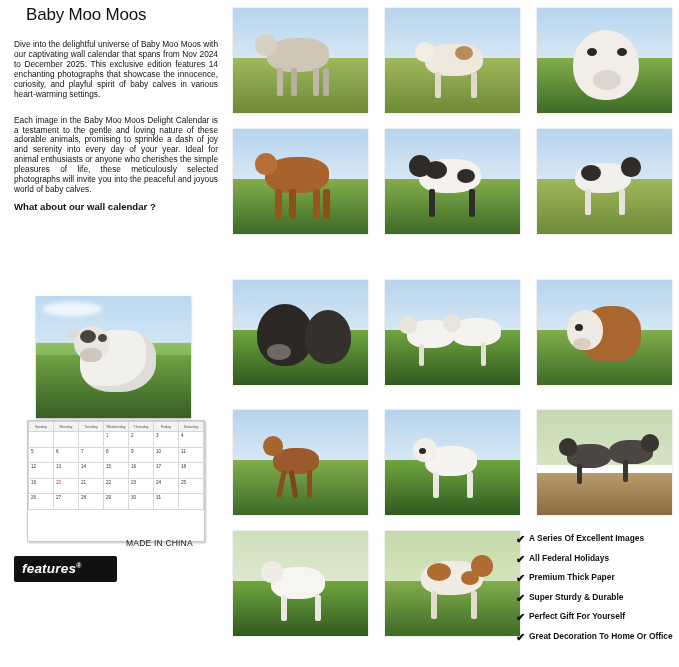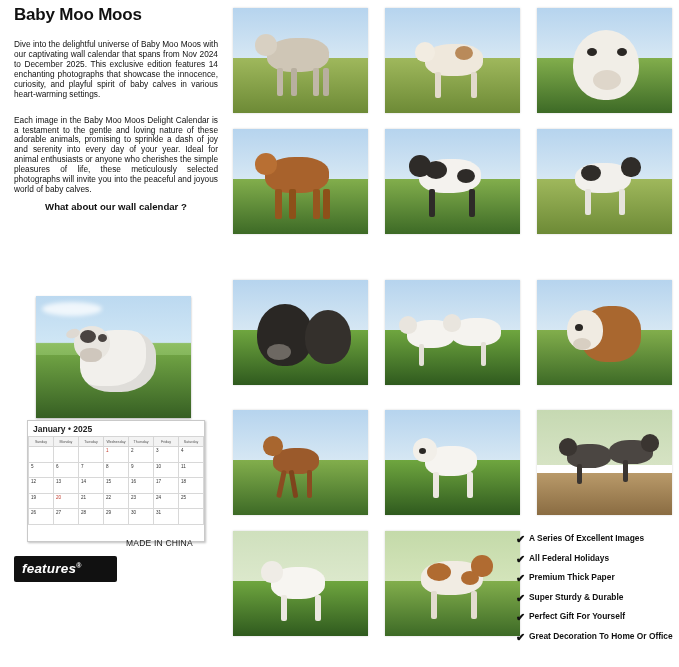--- a/index.html
+++ b/index.html
@@ -22,43 +22,42 @@
   }
   
   .left-col {
     position: absolute;
     left: 14px;
     top: 6px;
     width: 204px;
   }
   .title {
     font-size: 17px;
-    font-weight: bold;
+    font-weight: normal;
     line-height: 1.05;
     letter-spacing: -0.2px;
-    margin: 0 0 1px 0;
+    margin: 0 0 1px 12px;
   }
   .subtitle {
     font-size: 9.6px;
     font-weight: bold;
     line-height: 1.12;
     margin: 0 0 3px 0;
   }
   .body-par {
     font-size: 8.3px;
     line-height: 1.2;
     text-align: justify;
     margin: 16px 0 6px 0;
     hyphens: auto;
   }
   .section-head {
     font-size: 9.6px;
     font-weight: bold;
     margin: 6px 0 2px 0;
-    text-align: center;
   }
   
   .cal-photo {
     position: absolute;
     left: 36px;
     top: 296px;
     width: 155px;
     height: 122px;
     overflow: hidden;
     background: linear-gradient(#bcd9f0 0%, #cfe6f5 38%, #8fbf63 39%, #4e8b34 100%);
@@ -275,21 +274,20 @@
     <div class="grass-fg"></div>
     <div class="calf"></div>
     <div class="calf-head"></div>
     <div class="calf-ear"></div>
     <div class="calf-spot1"></div>
     <div class="calf-spot2"></div>
     <div class="calf-muzzle"></div>
   </div>
 
   <div class="cal-grid">
-    <div class="cal-month">January • 2025</div>
     <table>
       <thead>
         <tr>
           <th>Sunday</th>
           <th>Monday</th>
           <th>Tuesday</th>
           <th>Wednesday</th>
           <th>Thursday</th>
           <th>Friday</th>
           <th>Saturday</th>

